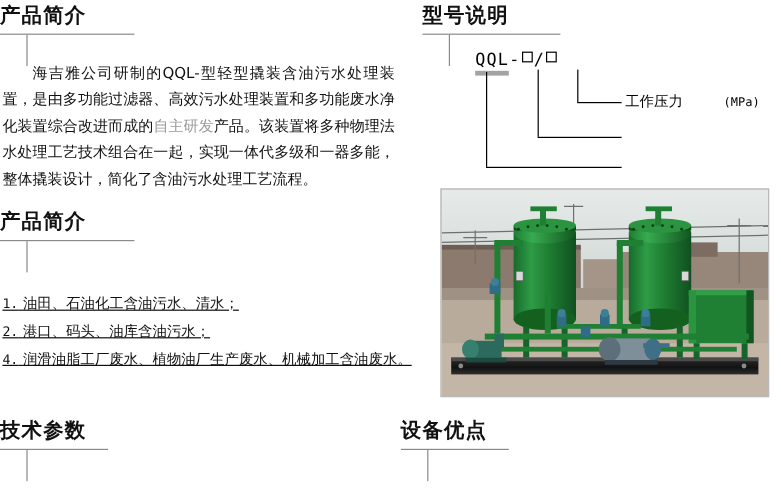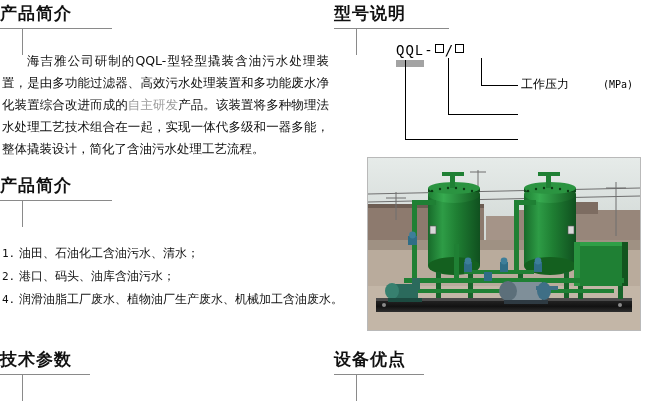--- a/index.html
+++ b/index.html
@@ -39,21 +39,21 @@
   .section-head .head-tick {
     position: absolute;
     left: 22px;
     width: 0;
     border-left: 1px solid #8a8a8a;
     height: 26px;
   }
 
   
   #head-intro   { left: 0px;   top: 4px;   width: 112px; }
-  #head-model   { left: 334px; top: 4px;   width: 115px; }
+  #head-model   { left: 352px; top: 4px;   width: 115px; }
   #head-scope   { left: 0px;   top: 176px; width: 112px; }
   #head-specs   { left: 0px;   top: 350px; width: 90px;  }
   #head-merits  { left: 334px; top: 350px; width: 90px;  }
 
   
   #intro-body {
     position: absolute;
     left: 2px;
     top: 50px;
     width: 327px;
@@ -75,20 +75,21 @@
     left: 2px;
     top: 242px;
     width: 345px;
     margin: 0;
     padding: 0;
     list-style: none;
     font-family: "DejaVu Sans", "Liberation Sans", sans-serif;
     font-size: 12px;
     line-height: 22px;
     color: #101010;
+    text-decoration: underline;
   }
   #scope-list li {
     white-space: nowrap;
   }
   #scope-list .num {
     font-family: "DejaVu Sans Mono", "Liberation Mono", monospace;
     font-size: 11px;
   }
 
   
@@ -103,23 +104,22 @@
     position: absolute;
     left: 62px;
     top: 4px;
     font-family: "DejaVu Sans Mono", "Liberation Mono", monospace;
     font-size: 14px;
     letter-spacing: 1px;
     white-space: nowrap;
     color: #000;
   }
   #model-code .code-word {
-    border-bottom: 7px solid #a3a3a3;
+    border-bottom: 4px solid #a3a3a3;
     padding-bottom: 1px;
-    font-family: Liberation Mono, monospace;
   }
   #model-code .box {
     display: inline-block;
     width: 7px;
     height: 7px;
     border: 1px solid #000;
     vertical-align: 2px;
     margin: 0 1px;
   }
 

